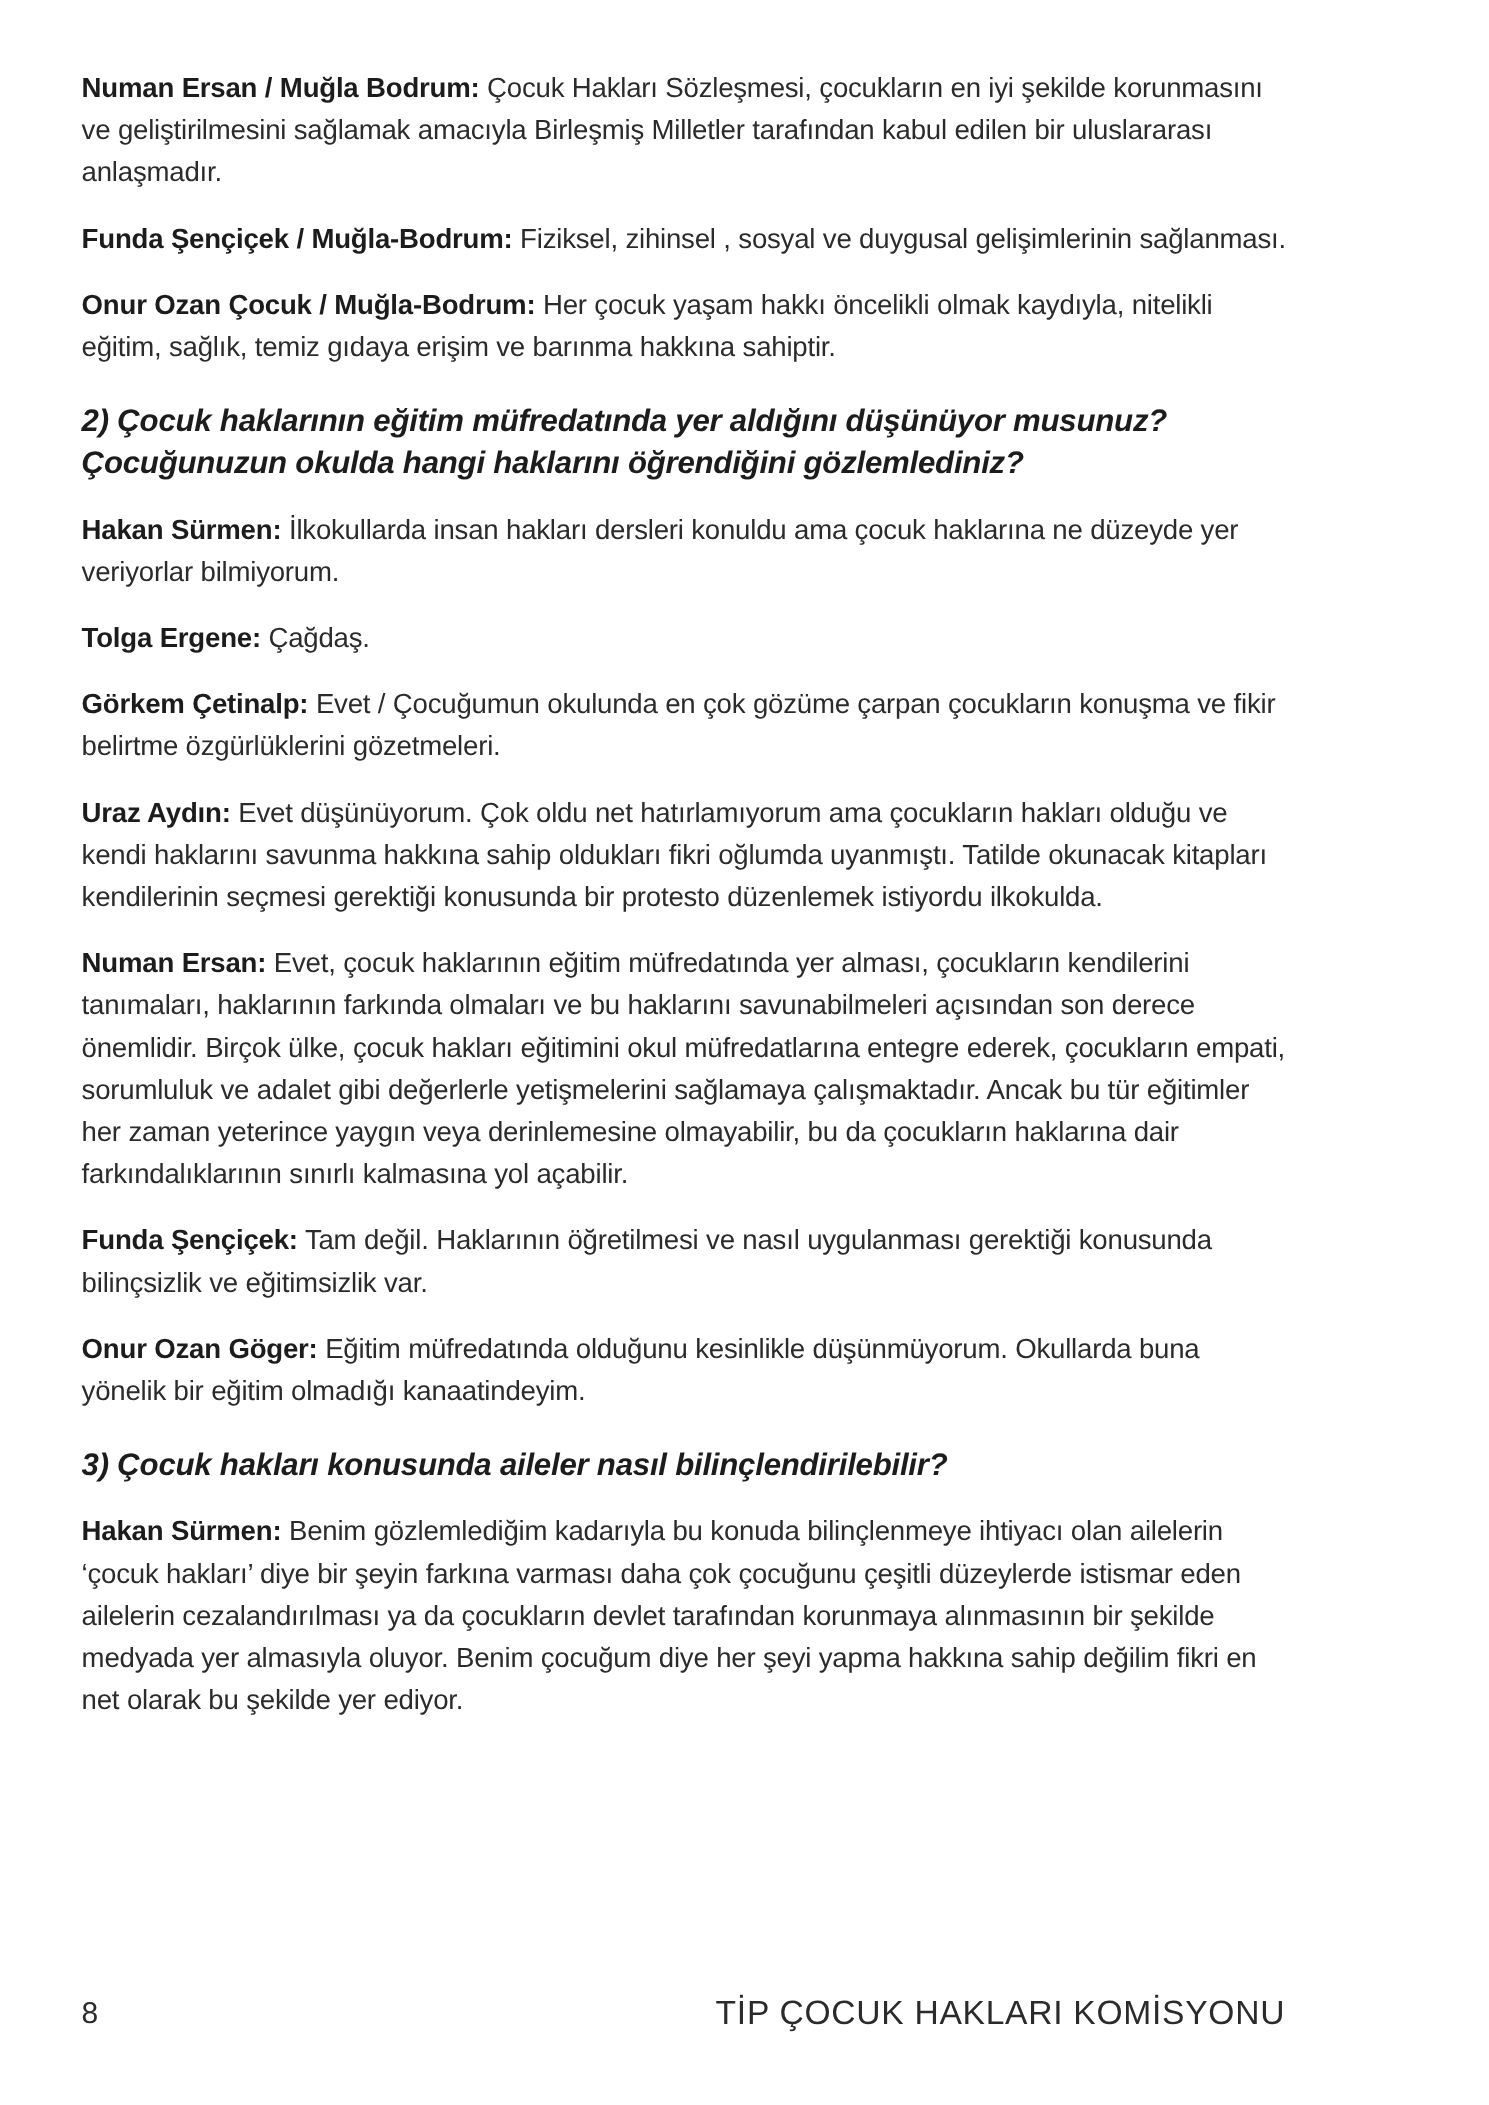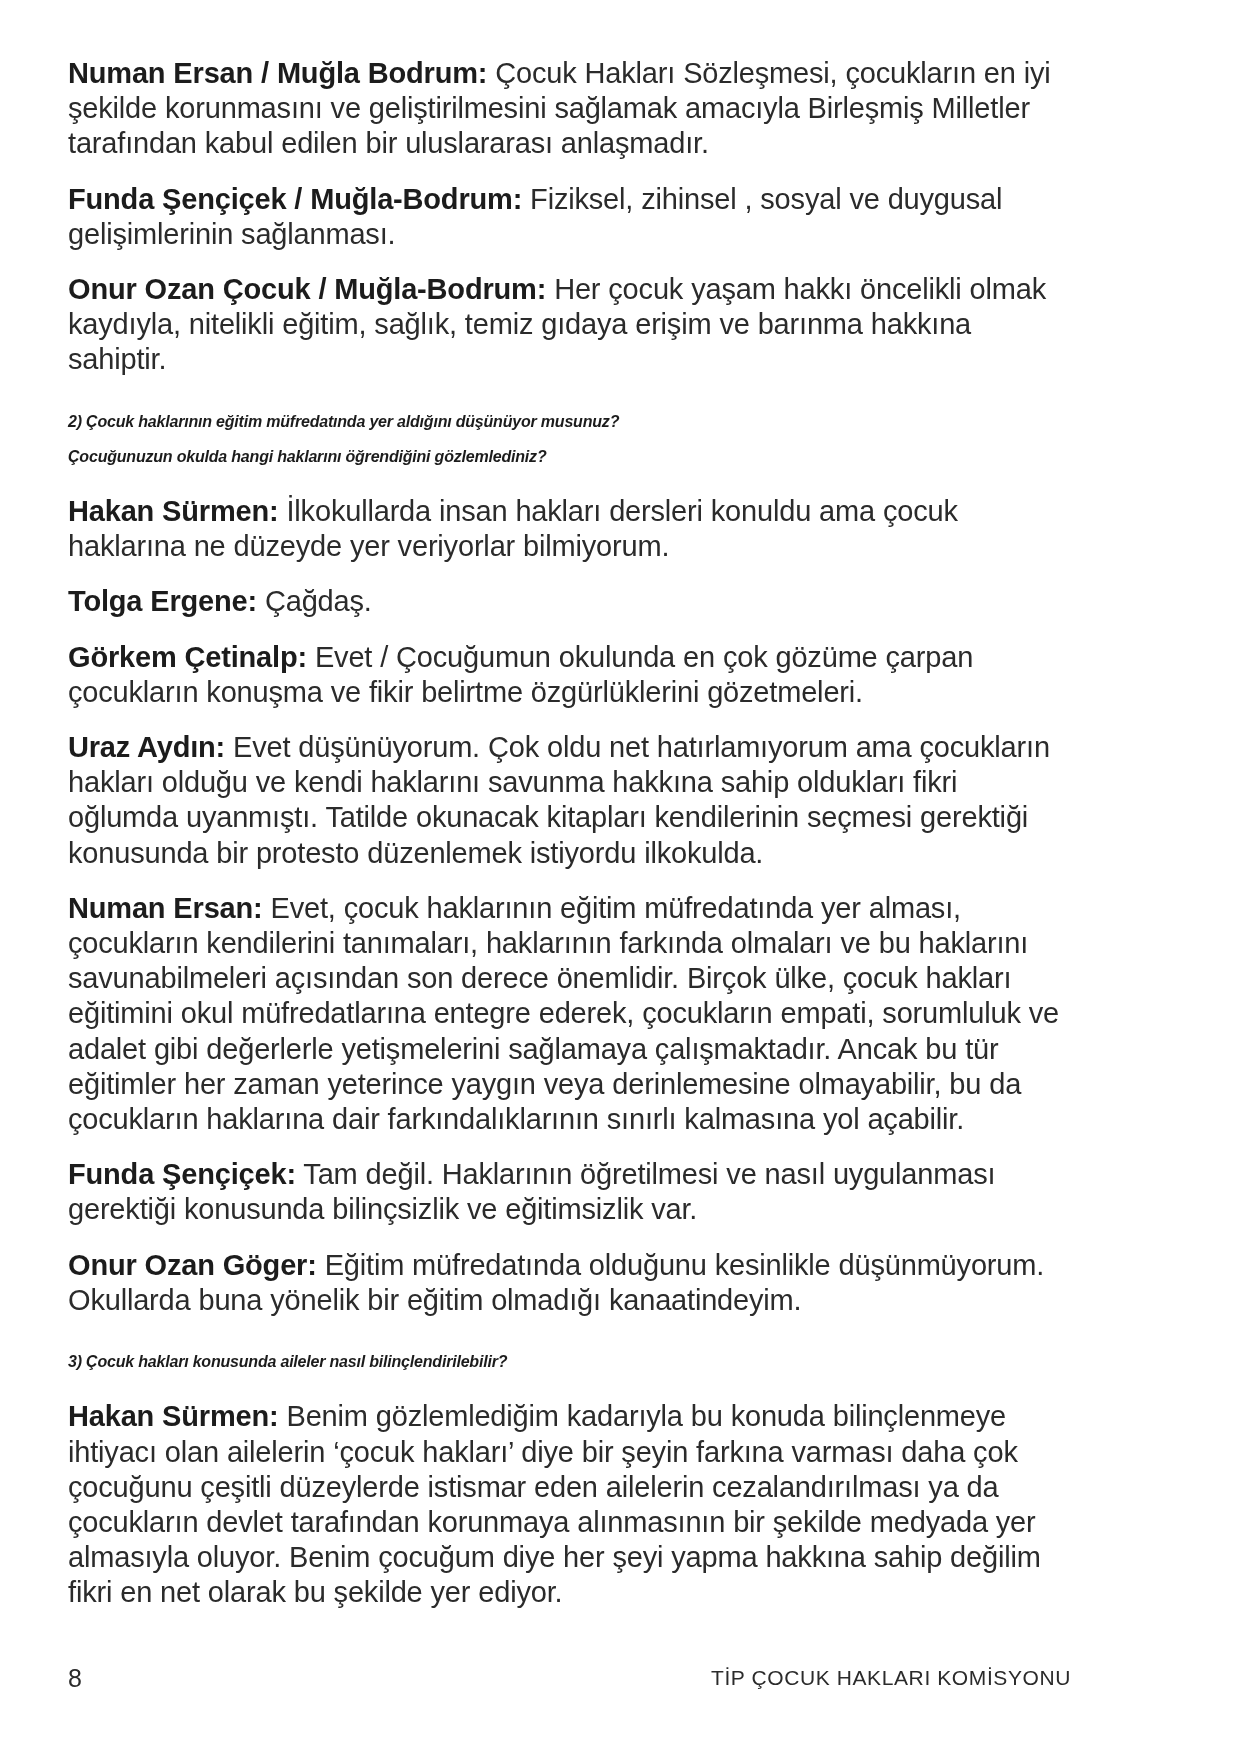--- a/index.html
+++ b/index.html
@@ -22,34 +22,34 @@
     top: 0;
     width: 1241px;
     height: 1754px;
     box-sizing: border-box;
     padding: 56px 168px 0 68px;
   }
   .content {
     width: 1005px;
   }
   .para {
-    font-size: 29px;
+    font-size: 23px;
     line-height: 35.2px;
     color: #2b2b2b;
     margin: 0 0 20px 0;
     text-align: left;
     letter-spacing: -0.18px;
     word-spacing: 0.1px;
   }
   .para .spk {
     font-weight: bold;
     color: #1c1c1c;
   }
   .q {
-    font-size: 16px;
+    font-size: 26px;
     line-height: 35.2px;
     font-weight: bold;
     font-style: italic;
     color: #1c1c1c;
     margin: 0 0 20px 0;
     letter-spacing: -0.2px;
   }
   .q-line { display: block; }
   .spacer-q { margin-top: 26px; }
   .footer {
@@ -61,21 +61,21 @@
     display: flex;
     align-items: center;
     justify-content: space-between;
   }
   .footer-page {
     font-size: 25px;
     color: #2b2b2b;
     letter-spacing: 0;
   }
   .footer-title {
-    font-size: 21px;
+    font-size: 28px;
     color: #2b2b2b;
     letter-spacing: 0.6px;
     margin-right: 102px;
   }
 </style>
 </head>
 <body>
 
 <div class="page">
   <div class="content" id="content-root">

